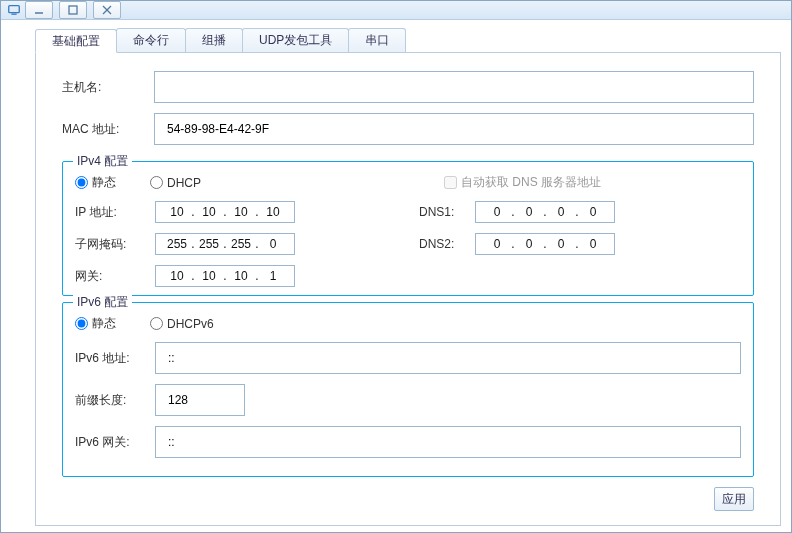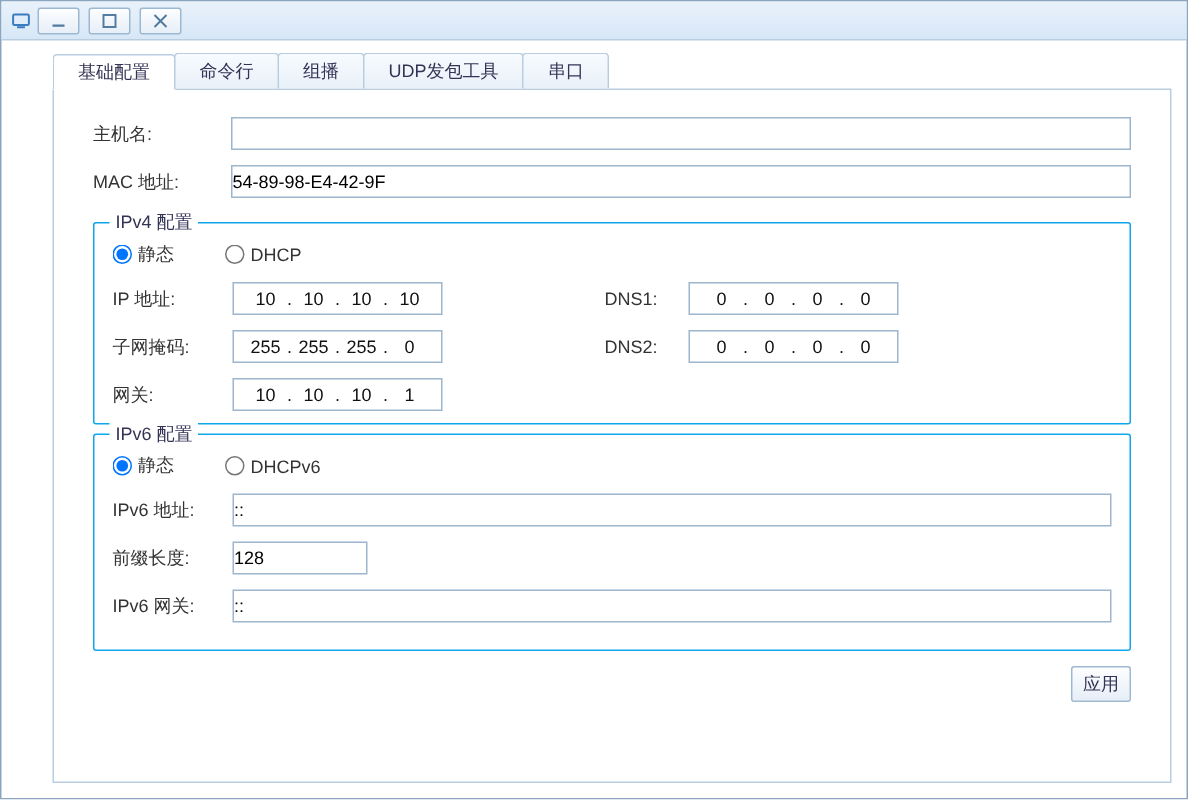--- a/index.html
+++ b/index.html
@@ -94,23 +94,23 @@
       display: flex;
       align-items: center;
       margin-bottom: 10px;
     }
     .label {
       width: 92px;
       color: #333;
       font-size: 12px;
     }
     .text-input {
-      height: 22px;
+      height: 32px;
       border: 1px solid #9cb6cd;
-      padding: 0 0;
+      padding: 0 12px;
       font-family: inherit;
       font-size: 12px;
       background: #fff;
     }
     .wide { flex: 1; }
 
     .fieldset {
       border: 1px solid #0ea5e9;
       border-radius: 2px;
       padding: 12px 12px 8px 12px;
@@ -134,21 +134,21 @@
     }
     .radio-item, .check-item {
       display: flex; align-items: center; gap: 4px;
       font-size: 12px;
       cursor: pointer;
     }
     .radio-item input, .check-item input { cursor: pointer; }
     .check-item.disabled { color: #999; }
     .ip-group {
       display: flex;
-      gap: 48px;
+      gap: 64px;
       align-items: flex-start;
     }
     .ip-col { display: flex; flex-direction: column; gap: 10px; }
     .ip-row { display: flex; align-items: center; }
     .ip-row .label { width: 80px; }
     .ip-input {
       width: 140px;
       height: 22px;
       border: 1px solid #9cb6cd;
       display: flex;
@@ -251,20 +251,24 @@
         <div class="radio-row">
           <label class="radio-item">
             <input type="radio" name="ipv4mode" checked="" style="">
             <span>静态</span>
           </label>
           <label class="radio-item">
             <input type="radio" name="ipv4mode" style="">
             <span>DHCP</span>
           </label>
           <span style="flex:1"></span>
+          <label class="check-item disabled" style="margin-right:140px;">
+            <input type="checkbox" disabled="" style="">
+            <span>自动获取 DNS 服务器地址</span>
+          </label>
         </div>
 
         <div class="ip-group">
           <div class="ip-col">
             <div class="ip-row">
               <span class="label">IP 地址:</span>
               <div class="ip-input">
                 <span>10</span>
                   <span class="dot">.</span>
                 <span>10</span>

